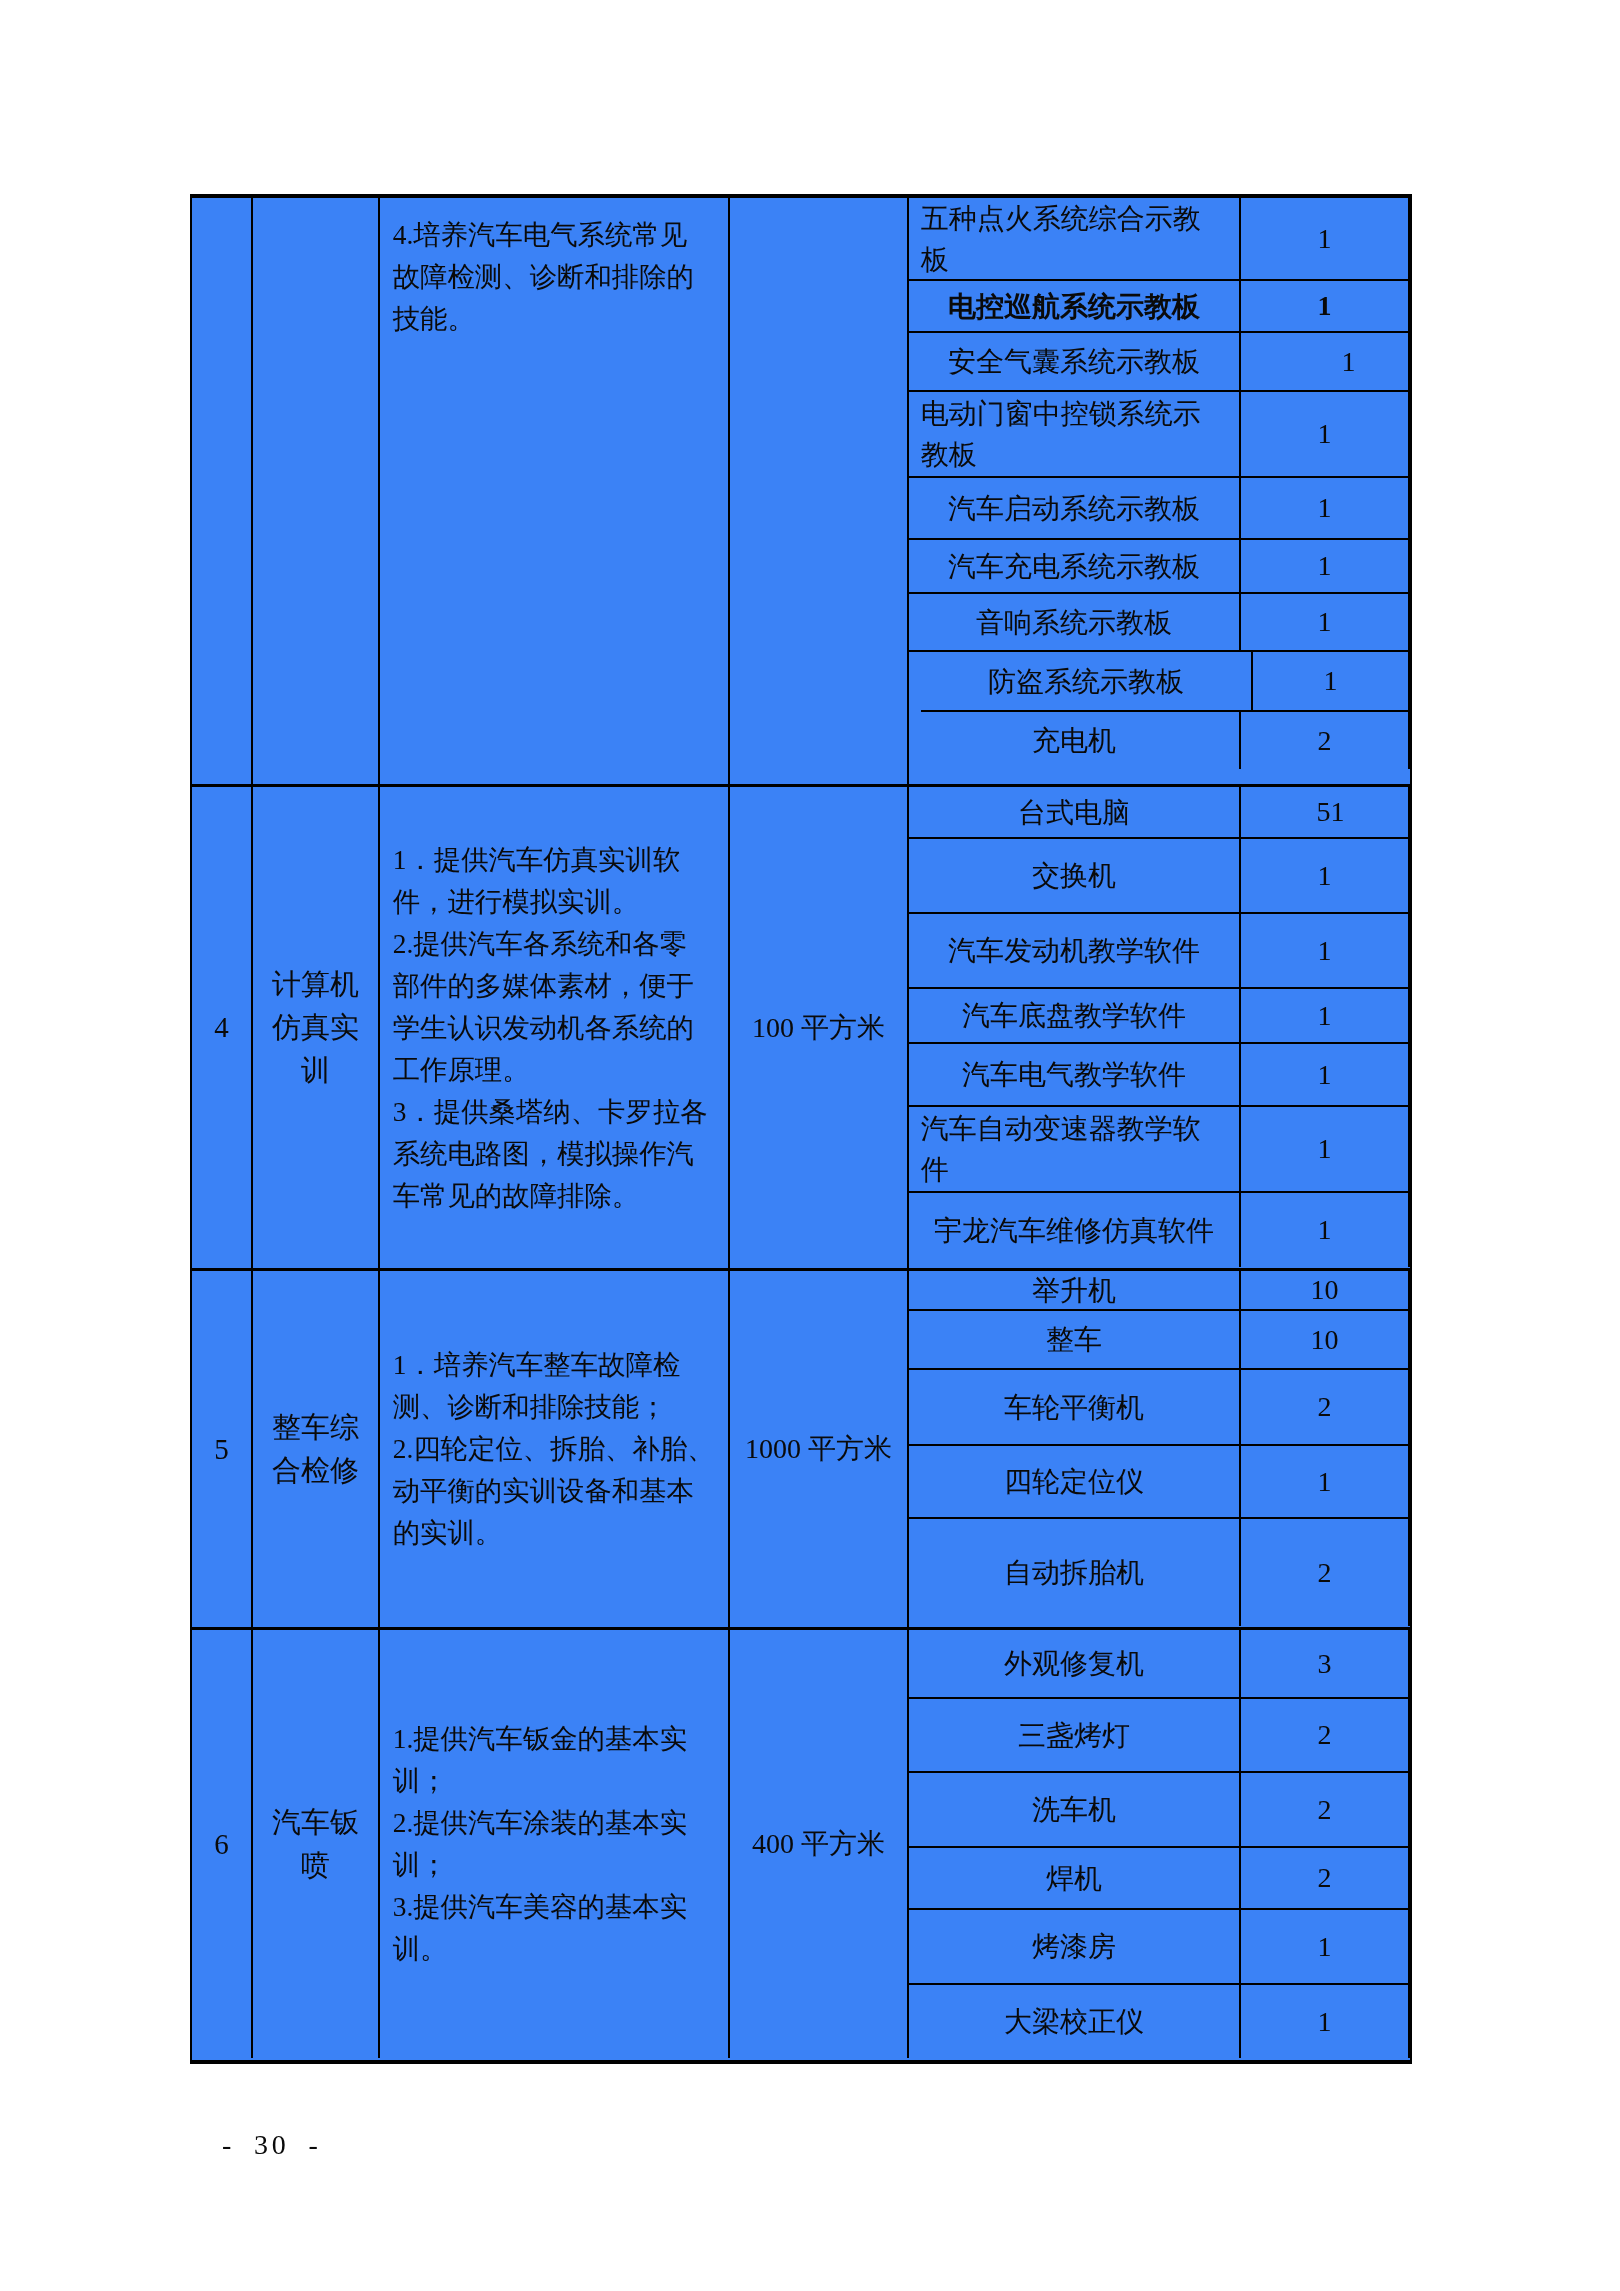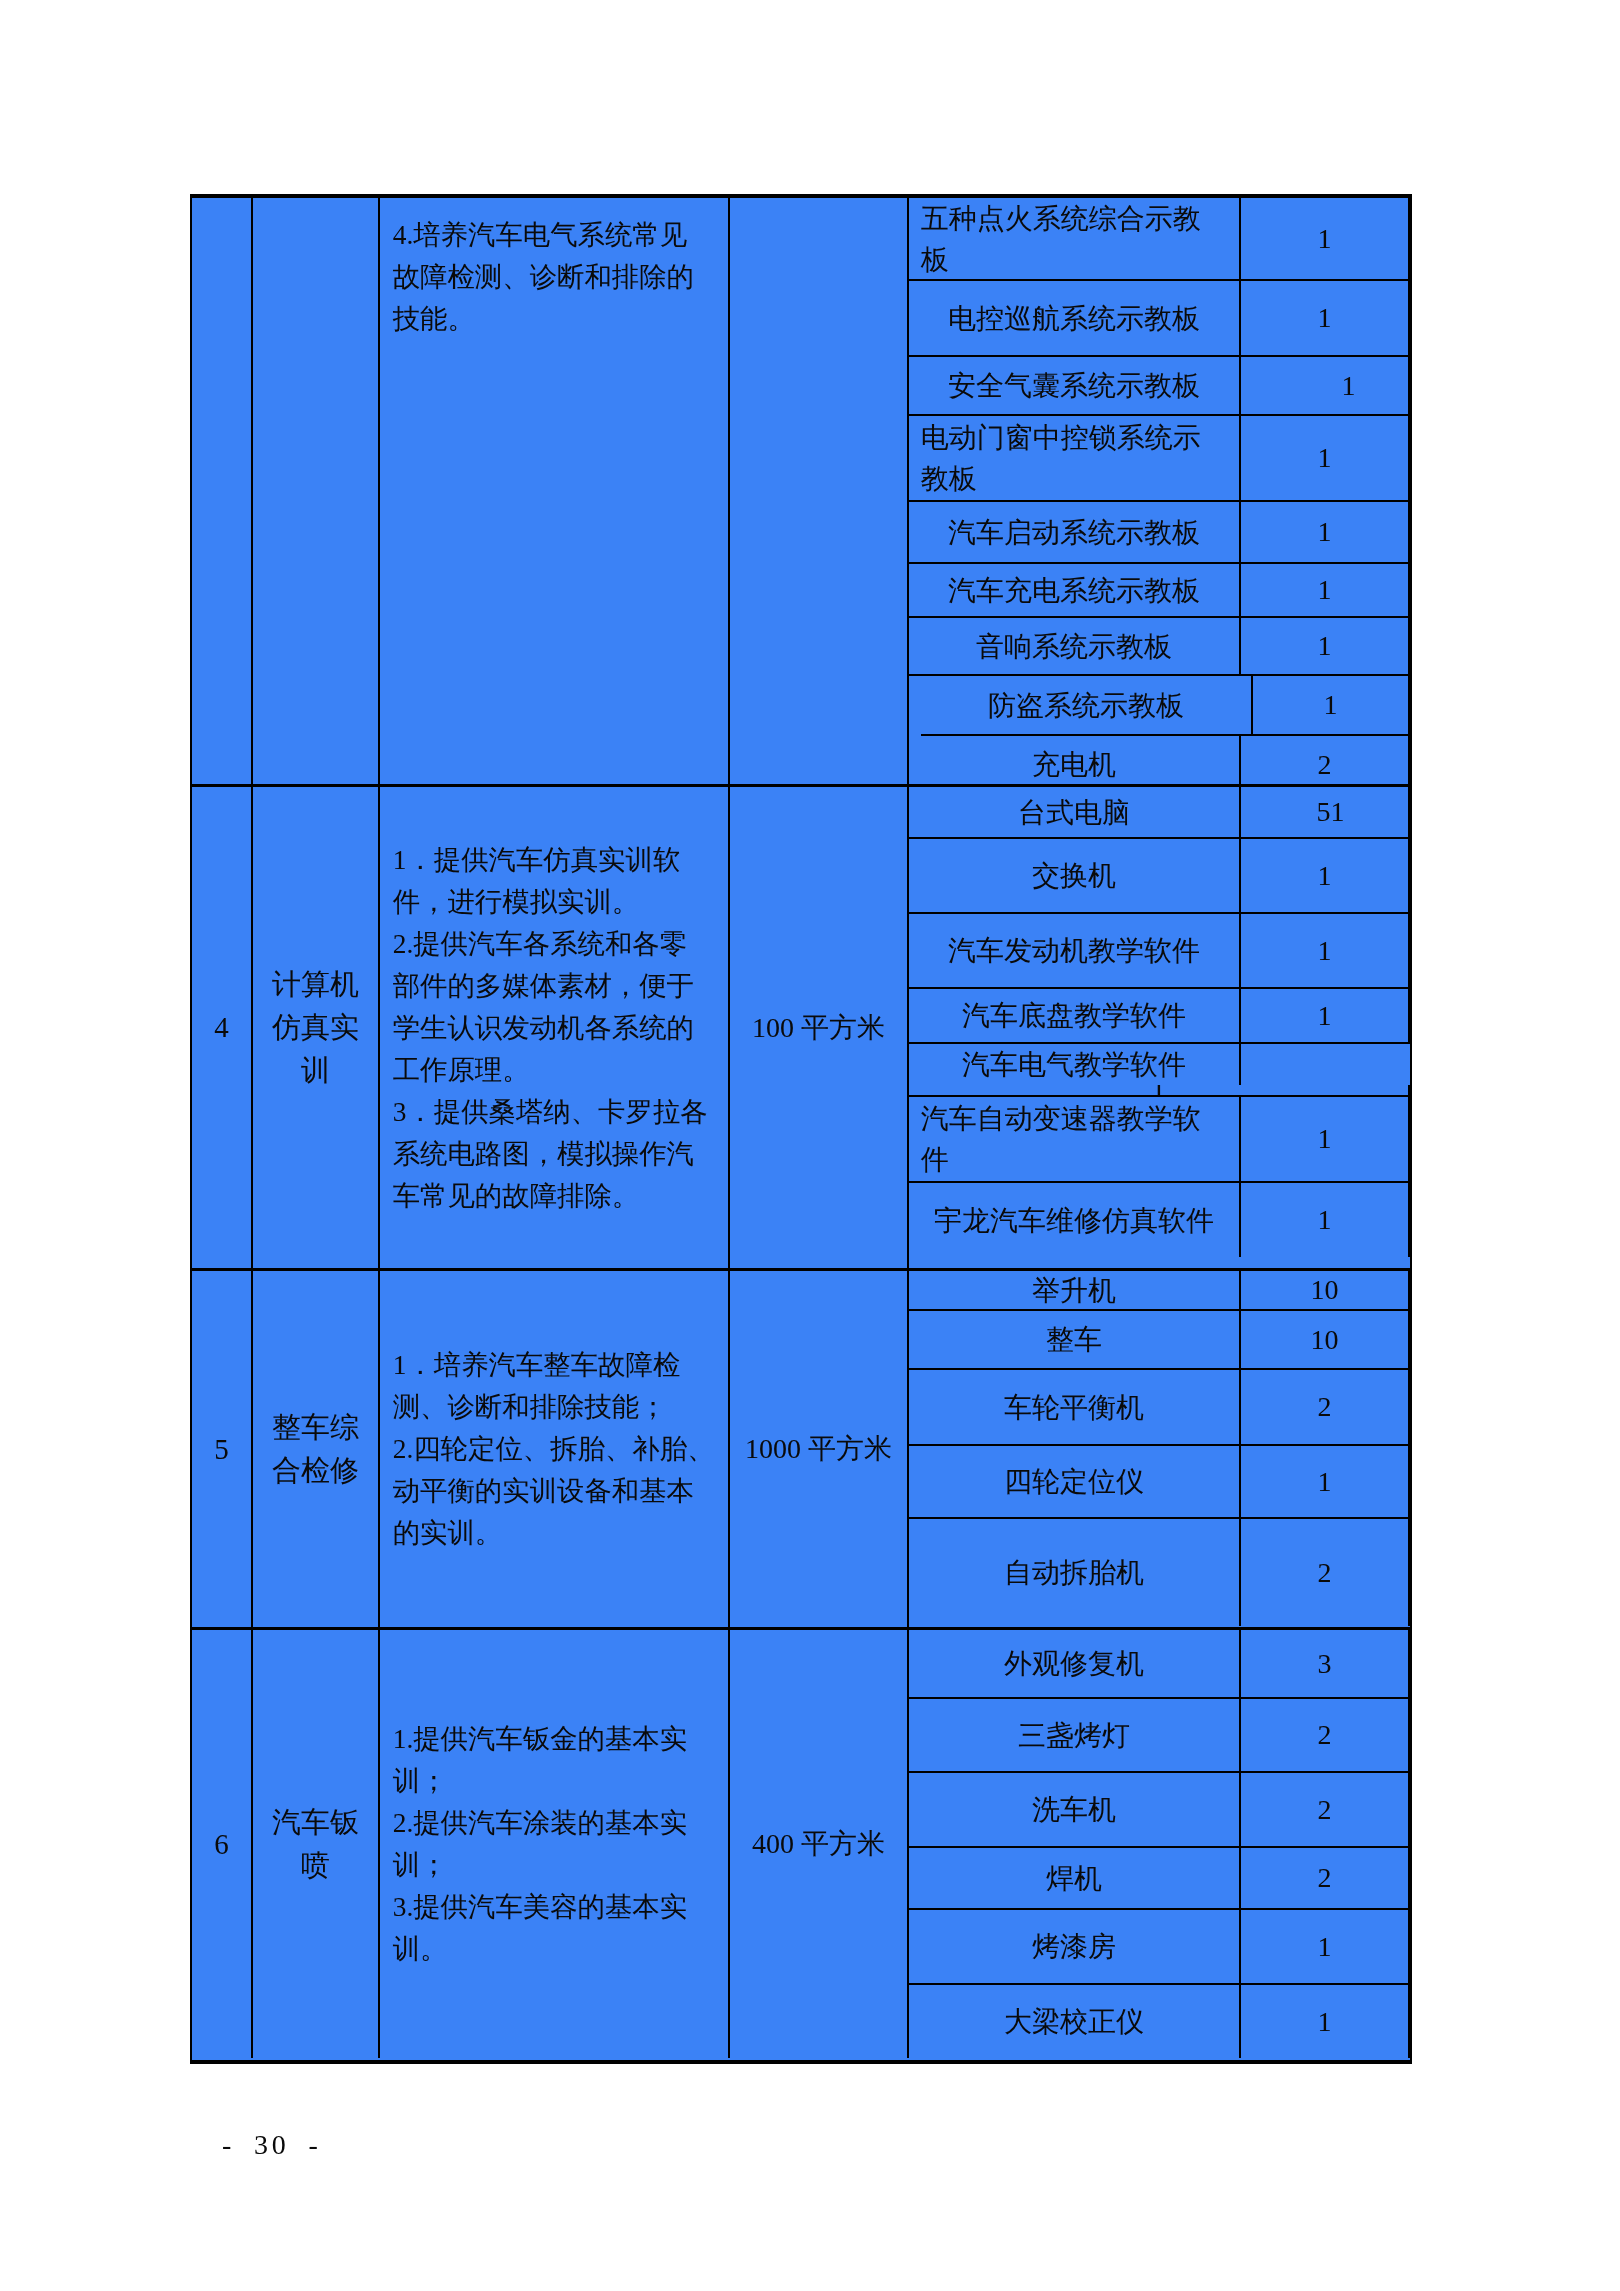--- a/index.html
+++ b/index.html
@@ -124,21 +124,21 @@
       <div class="cell col-name"></div>
       <div class="cell col-desc top-align">4.培养汽车电气系统常见
 故障检测、诊断和排除的
 技能。</div>
       <div class="cell col-area"></div>
       <div class="equip-col">
         <div class="equip-row" style="height: 83px;">
           <div class="cell equip-item">五种点火系统综合示教板</div>
           <div class="cell equip-qty">1</div>
         </div>
-        <div class="equip-row" style="height: 76px;">
+        <div class="equip-row" style="height: 52px; font-weight: bold;">
           <div class="cell equip-item">电控巡航系统示教板</div>
           <div class="cell equip-qty">1</div>
         </div>
         <div class="equip-row" style="height: 59px; gap: 48px;">
           <div class="cell equip-item">安全气囊系统示教板</div>
           <div class="cell equip-qty">1</div>
         </div>
         <div class="equip-row" style="height: 86px;">
           <div class="cell equip-item">电动门窗中控锁系统示教板</div>
           <div class="cell equip-qty">1</div>
@@ -188,21 +188,21 @@
           <div class="cell equip-qty">1</div>
         </div>
         <div class="equip-row" style="height: 75px;">
           <div class="cell equip-item">汽车发动机教学软件</div>
           <div class="cell equip-qty">1</div>
         </div>
         <div class="equip-row" style="height: 55px;">
           <div class="cell equip-item">汽车底盘教学软件</div>
           <div class="cell equip-qty">1</div>
         </div>
-        <div class="equip-row" style="height: 53px; flex-direction: column;">
+        <div class="equip-row" style="height: 63px;">
           <div class="cell equip-item">汽车电气教学软件</div>
           <div class="cell equip-qty">1</div>
         </div>
         <div class="equip-row" style="height: 86px;">
           <div class="cell equip-item">汽车自动变速器教学软件</div>
           <div class="cell equip-qty">1</div>
         </div>
         <div class="equip-row" style="height: 74px;">
           <div class="cell equip-item">宇龙汽车维修仿真软件</div>
           <div class="cell equip-qty">1</div>

